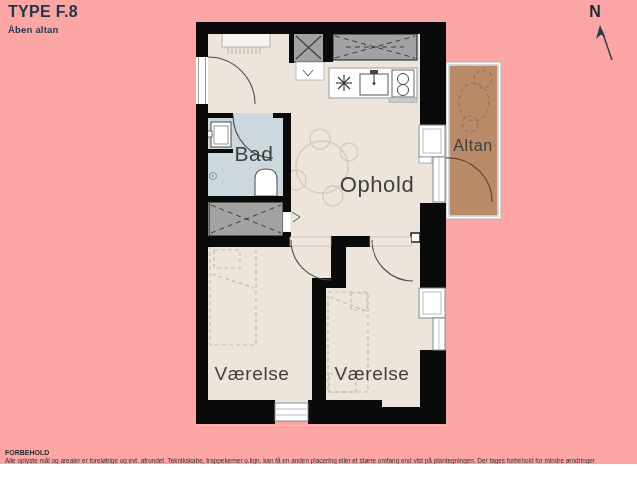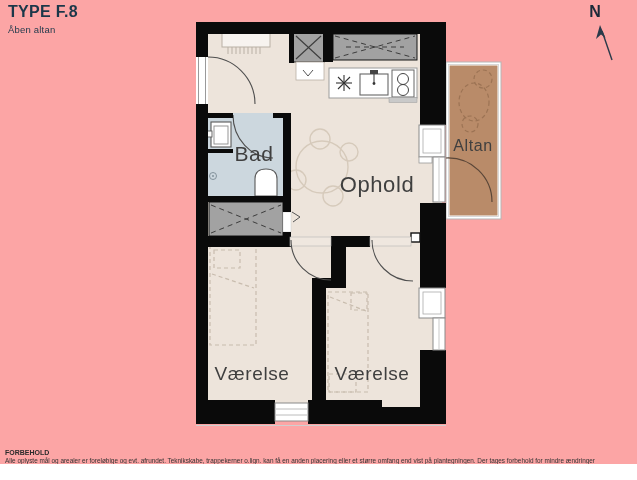--- a/index.html
+++ b/index.html
@@ -1,20 +1,20 @@
 <!DOCTYPE html>
 <html><head>
 <meta charset="utf-8">
 <style>
   html,body{margin:0;padding:0;background:#fff;}
   #stage{position:relative;width:637px;height:464px;background:#fca5a5;overflow:hidden;
          font-family:"Liberation Sans",sans-serif;}
   #planhead{position:absolute;left:8px;top:3px;color:#1b3749;}
   #planhead .title{font-size:16px;font-weight:bold;letter-spacing:.3px;line-height:1.1;}
-  #planhead .subtitle{font-size:9.5px;font-weight:normal;margin-top:3px;letter-spacing:.2px;}
+  #planhead .subtitle{font-size:9.5px;font-weight:bold;margin-top:3px;letter-spacing:.2px;}
   #footer{position:absolute;left:5px;top:449px;width:632px;color:#2b2b2b;}
   #footer .fheading{font-size:7px;font-weight:bold;margin-bottom:1px;}
   #footer .fline{font-size:6.4px;line-height:1.25;white-space:nowrap;color:#333;}
   svg{position:absolute;left:0;top:0;}
   .roomlabel{fill:#3f3f3f;letter-spacing:.6px;}
 </style>
 </head>
 <body>
 
 <div id="stage">

